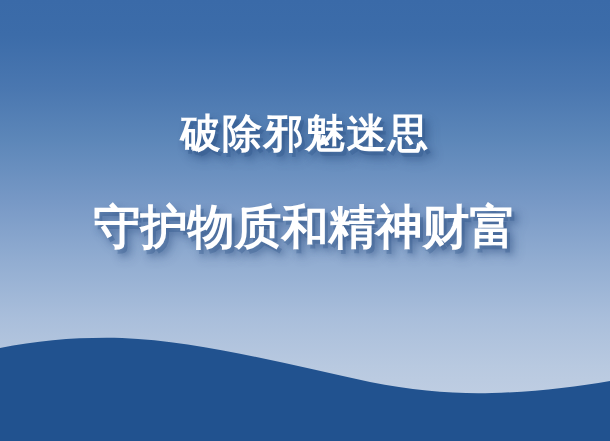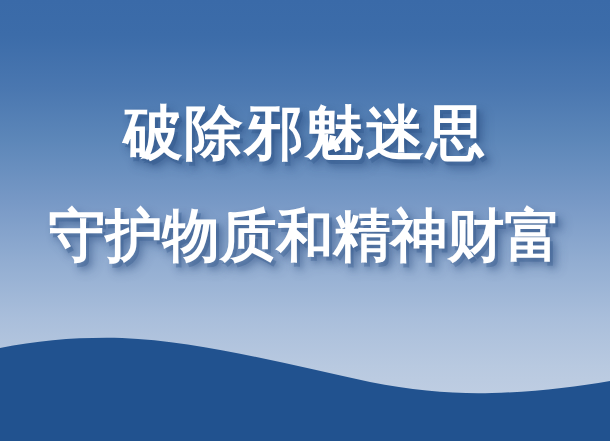--- a/index.html
+++ b/index.html
@@ -52,35 +52,35 @@
     left: 0;
     right: 0;
     top: 96px;
     text-align: center;
     z-index: 3;
   }
 
   .headline-line {
     display: block;
     color: #ffffff;
-    font-size: 59px;
+    font-size: 40px;
     line-height: 74px;
     font-weight: bold;
     letter-spacing: 1.5px;
     white-space: nowrap;
     text-shadow:
       3px 4px 0 rgba(40, 78, 132, 0.30),
       5px 6px 6px rgba(38, 72, 124, 0.42),
       7px 8px 12px rgba(36, 68, 118, 0.30);
   }
 
   .headline-line--second {
-    font-size: 57px;
+    font-size: 47px;
     letter-spacing: 0px;
-    margin-top: 28px;
+    margin-top: 20px;
   }
 </style>
 </head>
 <body>
 
 <div class="banner">
 
   <div class="banner-bg"></div>
 
   <svg class="banner-wave" viewBox="0 0 610 441" preserveAspectRatio="none" xmlns="http://www.w3.org/2000/svg">

